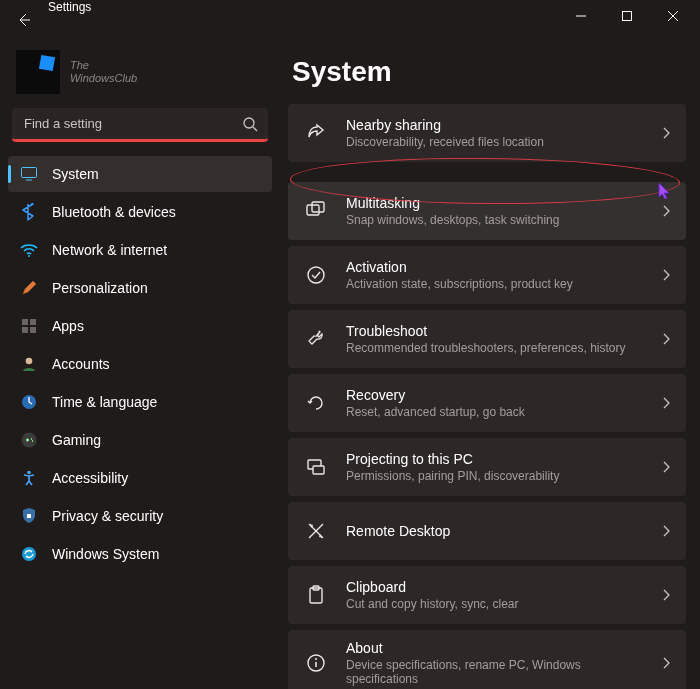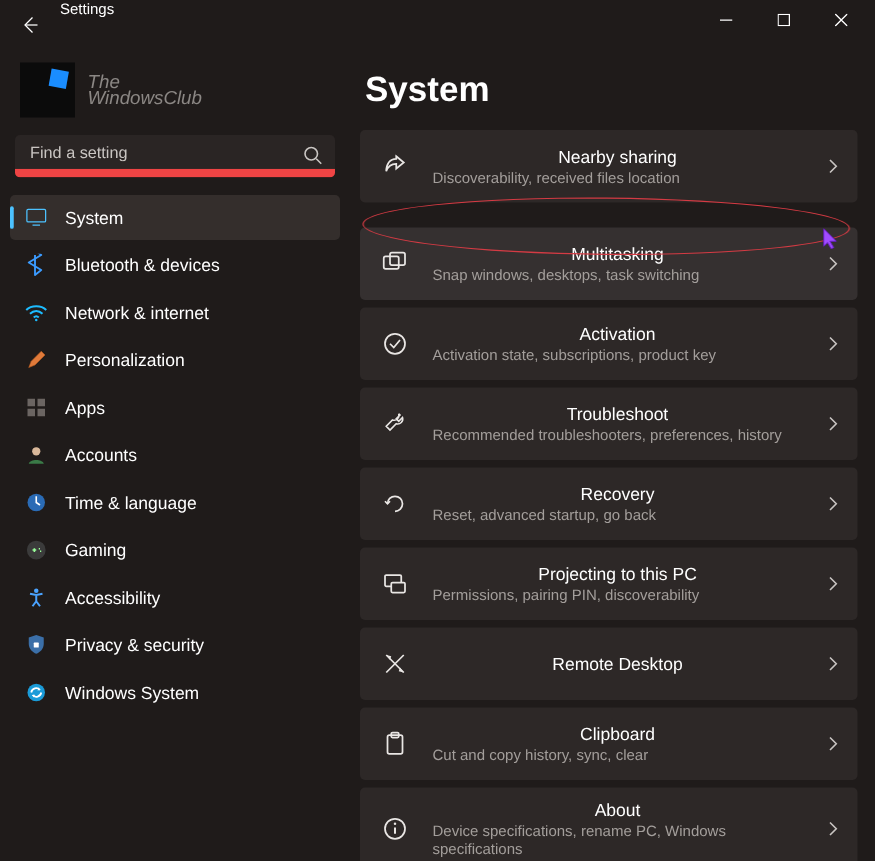--- a/index.html
+++ b/index.html
@@ -7,38 +7,38 @@
   .titlebar { height: 40px; display: flex; align-items: flex-start; padding: 0 4px; }
   .back-btn { width: 40px; height: 40px; display:flex; align-items:center; justify-content:center; color:#fff; }
   .title { font-size: 12px; font-weight: 400; margin-left: 4px; }
   .winctrls { margin-left: auto; display:flex; }
   .winctrl { width: 46px; height: 32px; display:flex; align-items:center; justify-content:center; color:#fff; }
   .layout { display:flex; height: calc(100% - 40px); }
   .sidebar { width: 280px; padding: 4px 8px 8px 8px; }
   .user-area { height: 56px; padding: 4px 8px; display:flex; align-items:center; gap:10px;}
   .avatar-tile { width:44px; height:44px; background:#0b0b0b; display:flex; align-items:center; justify-content:center; position:relative; }
   .blue-square { width:14px; height:14px; background:#1a8dff; position:absolute; top:6px; right:6px; transform:rotate(10deg);}
-  .wm-text { color:#8b8784; font-size:15px; line-height:13px; font-style:italic; }
+  .wm-text { color:#8b8784; font-size:11px; line-height:13px; font-style:italic; }
   .search-wrap { margin: 8px 4px 14px 4px; position:relative; }
-  .search { width:100%; height:34px; background:#2a2524; border:none; border-bottom:7px solid #ef4444; border-radius:4px; padding:0 36px 0 12px; color:#bef264; font-size:13px; outline:none;}
+  .search { width:100%; height:34px; background:#2a2524; border:none; border-bottom:3px solid #ef4444; border-radius:4px; padding:0 36px 0 12px; color:#bef264; font-size:13px; outline:none;}
   .search::placeholder { color:#c9c5c2; }
   .search-icon-pos { position:absolute; right:10px; top:8px; color:#c9c5c2;}
   .nav { display:flex; flex-direction:column; gap:2px; }
   .nav-item { height:36px; border-radius:4px; display:flex; align-items:center; gap:14px; padding:0 10px 0 12px; font-size:14px; color:#fff; cursor:default; position:relative;}
   .nav-item.active { background:#342e2c; }
   .nav-item.active::before { content:""; position:absolute; left:0; top:9px; height:18px; width:3px; background:#4cc2ff; border-radius:2px; }
   .nav-icon { width:18px; height:18px; display:flex; align-items:center; justify-content:center; color:#fff;}
   .main { flex:1; padding: 10px 14px 14px 8px; overflow-y:auto;}
   .page-title { font-size:28px; font-weight:600; margin: 6px 0 16px 4px;}
   .cards { display:flex; flex-direction:column; gap:6px; }
   .card { background:#2d2827; border-radius:4px; min-height:58px; display:flex; align-items:center; padding:10px 14px 10px 16px; gap:18px; cursor:default;}
   .card.highlight { background:#353030;margin-top:14px; }
   .card-icon { width:24px; height:24px; color:#e9e6e4; display:flex; align-items:center; justify-content:center; flex-shrink:0;}
   .card-texts { flex:1; min-width:0;}
-  .card-title { font-size:14px; color:#fff;text-align:center; }
+  .card-title { font-size:14px; color:#fff; }
   .card-sub { font-size:12px; color:#a39e9b; margin-top:2px; }
   .chev { color:#c9c5c2; flex-shrink:0; }
   
   .anno-ellipse { position:absolute; border:1.5px solid #d43b44; border-radius:50%; pointer-events:none; }
   .anno-ellipse.e1 { left:290px; top:158px; width:390px; height:46px; transform:rotate(0.5deg);}
   
   .anno-cursor { position:absolute; left:658px; top:182px; pointer-events:none; }
   svg { display:block; }
 </style>
 </head>

